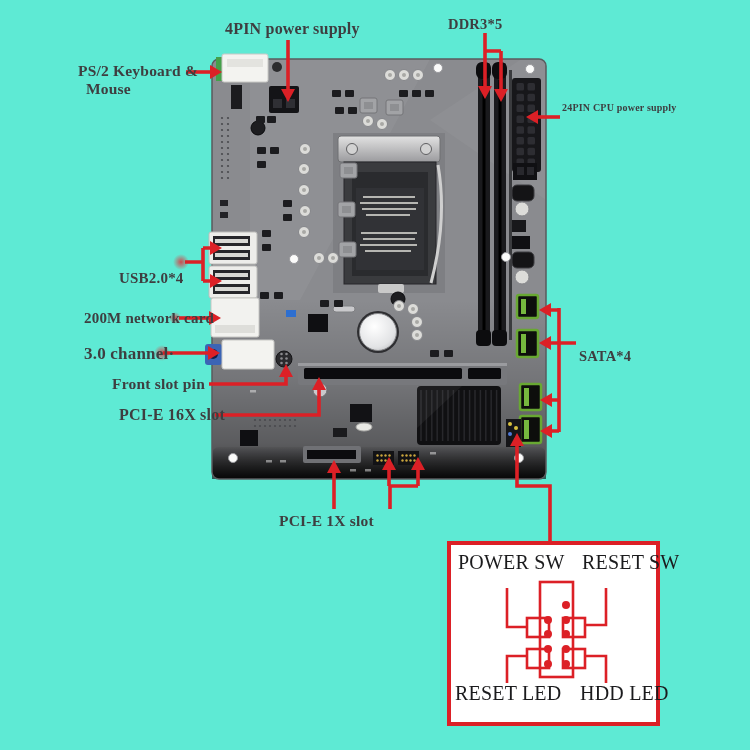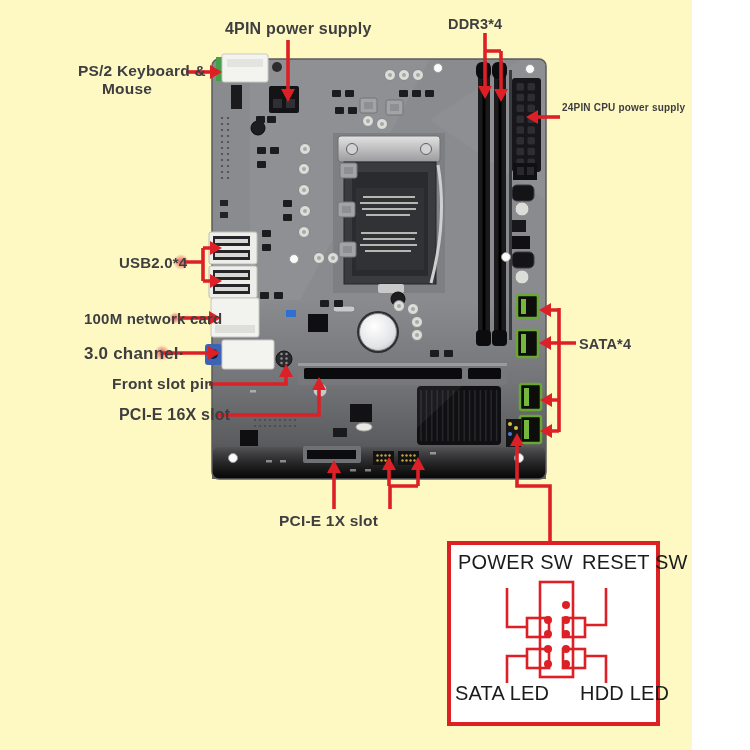--- a/index.html
+++ b/index.html
@@ -1,31 +1,31 @@
 <!DOCTYPE html>
 <html><head>
 <meta charset="utf-8">
 <style>
   html,body{margin:0;padding:0;background:#ffffff;}
-  .stage{position:relative;width:692px;height:750px;overflow:hidden;background:#fef9c3;
-         font-family:Liberation Sans, sans-serif;}
+  .stage{position:relative;width:750px;height:750px;overflow:hidden;background:#5eead4;
+         font-family:Liberation Serif, serif;}
   .stage svg{position:absolute;left:0;top:0;}
   .lbl{position:absolute;color:#3e3e40;font-weight:bold;white-space:nowrap;letter-spacing:.2px;}
   .leg{position:absolute;color:#1b1b1d;font-weight:400;font-size:20px;white-space:nowrap;letter-spacing:.2px;}
   #l-4pin{left:225px;top:20px;font-size:16px;}
   #l-ddr3{left:448px;top:16px;font-size:14.5px;}
   #l-ps2{left:78px;top:62px;font-size:15.5px;}
-  #l-ps2 .l2{margin-left:24px;}
+  #l-ps2 .l2{margin-left:8px;}
   #l-24pin{left:562px;top:102px;font-size:10px;}
-  #l-usb{left:119px;top:254px;font-size:15px;}
+  #l-usb{left:119px;top:270px;font-size:15px;}
   #l-net{left:84px;top:310px;font-size:15px;}
   #l-51{left:84px;top:344px;font-size:17px;}
   #l-audio{left:112px;top:375px;font-size:15.5px;}
   #l-pcie16{left:119px;top:406px;font-size:16px;}
-  #l-sata{left:579px;top:336px;font-size:14.5px;}
+  #l-sata{left:579px;top:348px;font-size:14.5px;}
   #l-pcie1{left:279px;top:512px;font-size:15.5px;}
   #l-fusb{left:368px;top:512px;font-size:15.5px;}
   #l-psw{left:458px;top:551px;}
   #l-rsw{left:572px;top:551px;margin-left:10px;}
   #l-pled{left:455px;top:682px;}
   #l-hled{left:580px;top:682px;}
 </style>
 </head>
 <body>
 
@@ -474,30 +474,30 @@
           <circle cx="566" cy="605" r="4"></circle>
           <circle cx="566" cy="620" r="4"></circle>
           <circle cx="566" cy="634" r="4"></circle>
           <circle cx="566" cy="649" r="4"></circle>
           <circle cx="566" cy="664" r="4"></circle>
         </g>
   </g>
 </svg>
 
   <div class="lbl" id="l-4pin">4PIN power supply</div>
-  <div class="lbl" id="l-ddr3">DDR3*4</div>
+  <div class="lbl" id="l-ddr3">DDR3*5</div>
   <div class="lbl" id="l-ps2">
     <div>PS/2 Keyboard &amp;</div>
     <div class="l2">Mouse</div>
   </div>
   <div class="lbl" id="l-24pin">24PIN CPU power supply</div>
   <div class="lbl" id="l-usb">USB2.0*4</div>
-  <div class="lbl" id="l-net">100M network card</div>
+  <div class="lbl" id="l-net">200M network card</div>
   <div class="lbl" id="l-51">3.0 channel·</div>
   <div class="lbl" id="l-audio">Front slot pin</div>
   <div class="lbl" id="l-pcie16">PCI-E 16X slot</div>
   <div class="lbl" id="l-sata">SATA*4</div>
   <div class="lbl" id="l-pcie1">PCI-E 1X slot</div>
   <div class="leg" id="l-psw">POWER SW</div>
   <div class="leg" id="l-rsw">RESET SW</div>
-  <div class="leg" id="l-pled">SATA LED</div>
+  <div class="leg" id="l-pled">RESET LED</div>
   <div class="leg" id="l-hled">HDD LED</div>
 </div>
 
 </body></html>

